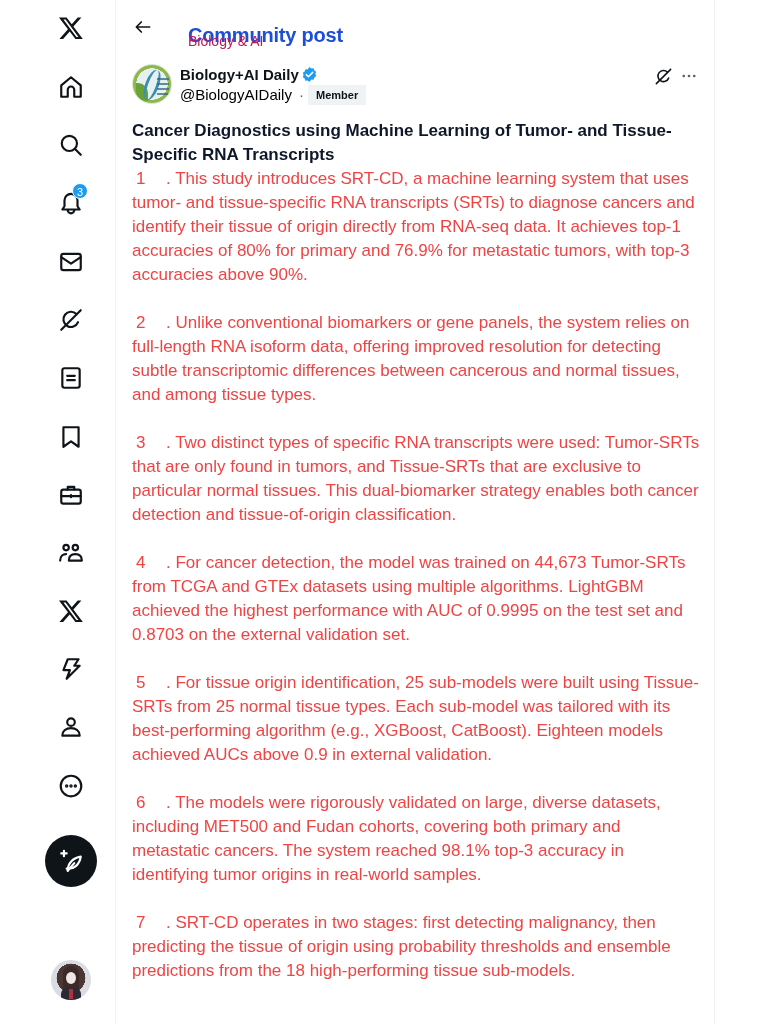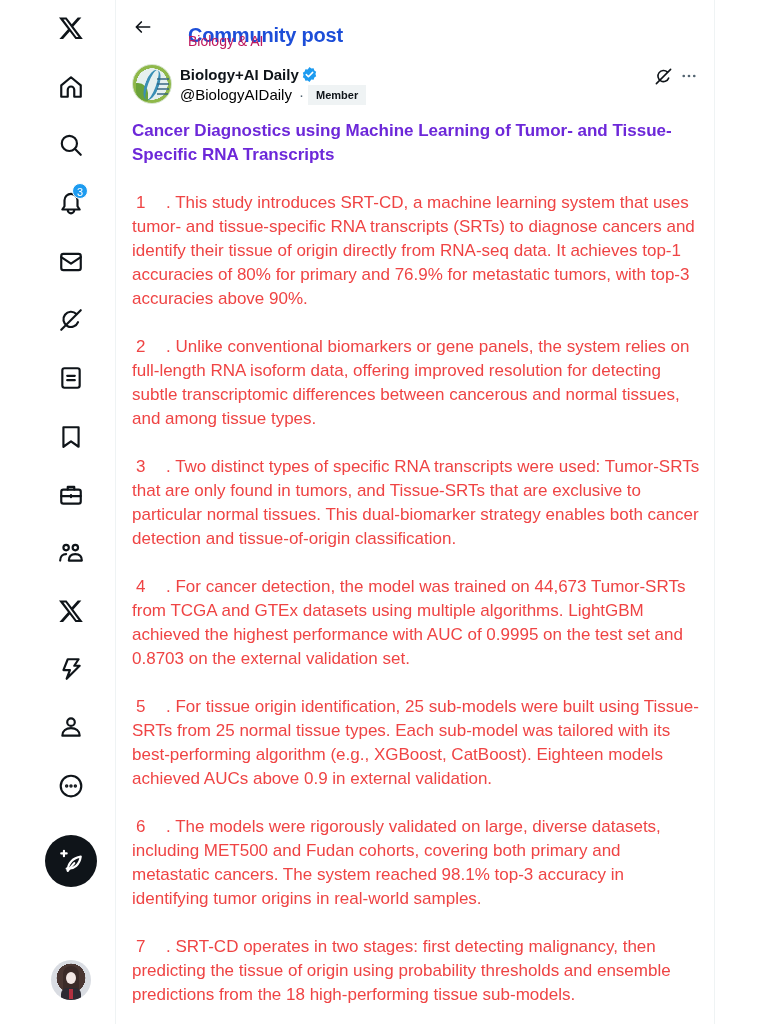--- a/index.html
+++ b/index.html
@@ -38,21 +38,21 @@
   .verified { width: 17px; height: 17px; }
   .author-handle { position: absolute; left: 48px; top: 22px; font-size: 15px; color: #000000; cursor: pointer; }
   .dot-sep { position: absolute; left: 167px; top: 22px; font-size: 15px; color: #536471; }
   .member-badge { position: absolute; left: 176px; top: 21px; height: 20px; padding: 0 8px; background: #eff3f4; border-radius: 0; font-size: 11px; font-weight: bold; color: #0f1419; line-height: 20px; }
   .grok-btn { position: absolute; left: 520px; top: 1px; width: 22px; height: 22px; display: flex; align-items: center; justify-content: center; cursor: pointer; }
   .grok-btn svg { width: 19px; height: 19px; fill: none; stroke: #0f1419; stroke-width: 2; stroke-linecap: round; }
   .more-btn { position: absolute; left: 546px; top: 1px; width: 22px; height: 22px; display: flex; align-items: center; justify-content: center; cursor: pointer; }
   .more-btn svg { width: 18px; height: 18px; fill: #536471; }
 
   .post-body { position: absolute; left: 16px; top: 119px; width: 568px; }
-  .post-title { font-size: 17px; font-weight: bold; line-height: 24px; color: #6d28d9; margin-bottom: 24px; }
+  .post-title { font-size: 17px; font-weight: bold; line-height: 24px; color: #0f172a; }
   .para { font-size: 17px; line-height: 24px; color: #ef4444; margin-bottom: 24px; }
   .para .num { display: inline-block; width: 34px; padding-left: 4px; }
 </style>
 </head>
 <body>
 
 <nav class="sidebar">
   <div class="nav-item" style="top:2px">
     <svg class="filled" viewBox="0 0 24 24">
         <path d="M18.2 2.2h3.4l-7.4 8.5 8.7 11.5h-6.8l-5.3-7-6.1 7H1.3l7.9-9.1L.9 2.2h7l4.8 6.4 5.5-6.4zm-1.2 18h1.9L7 4.1H5L17 20.2z"></path>

